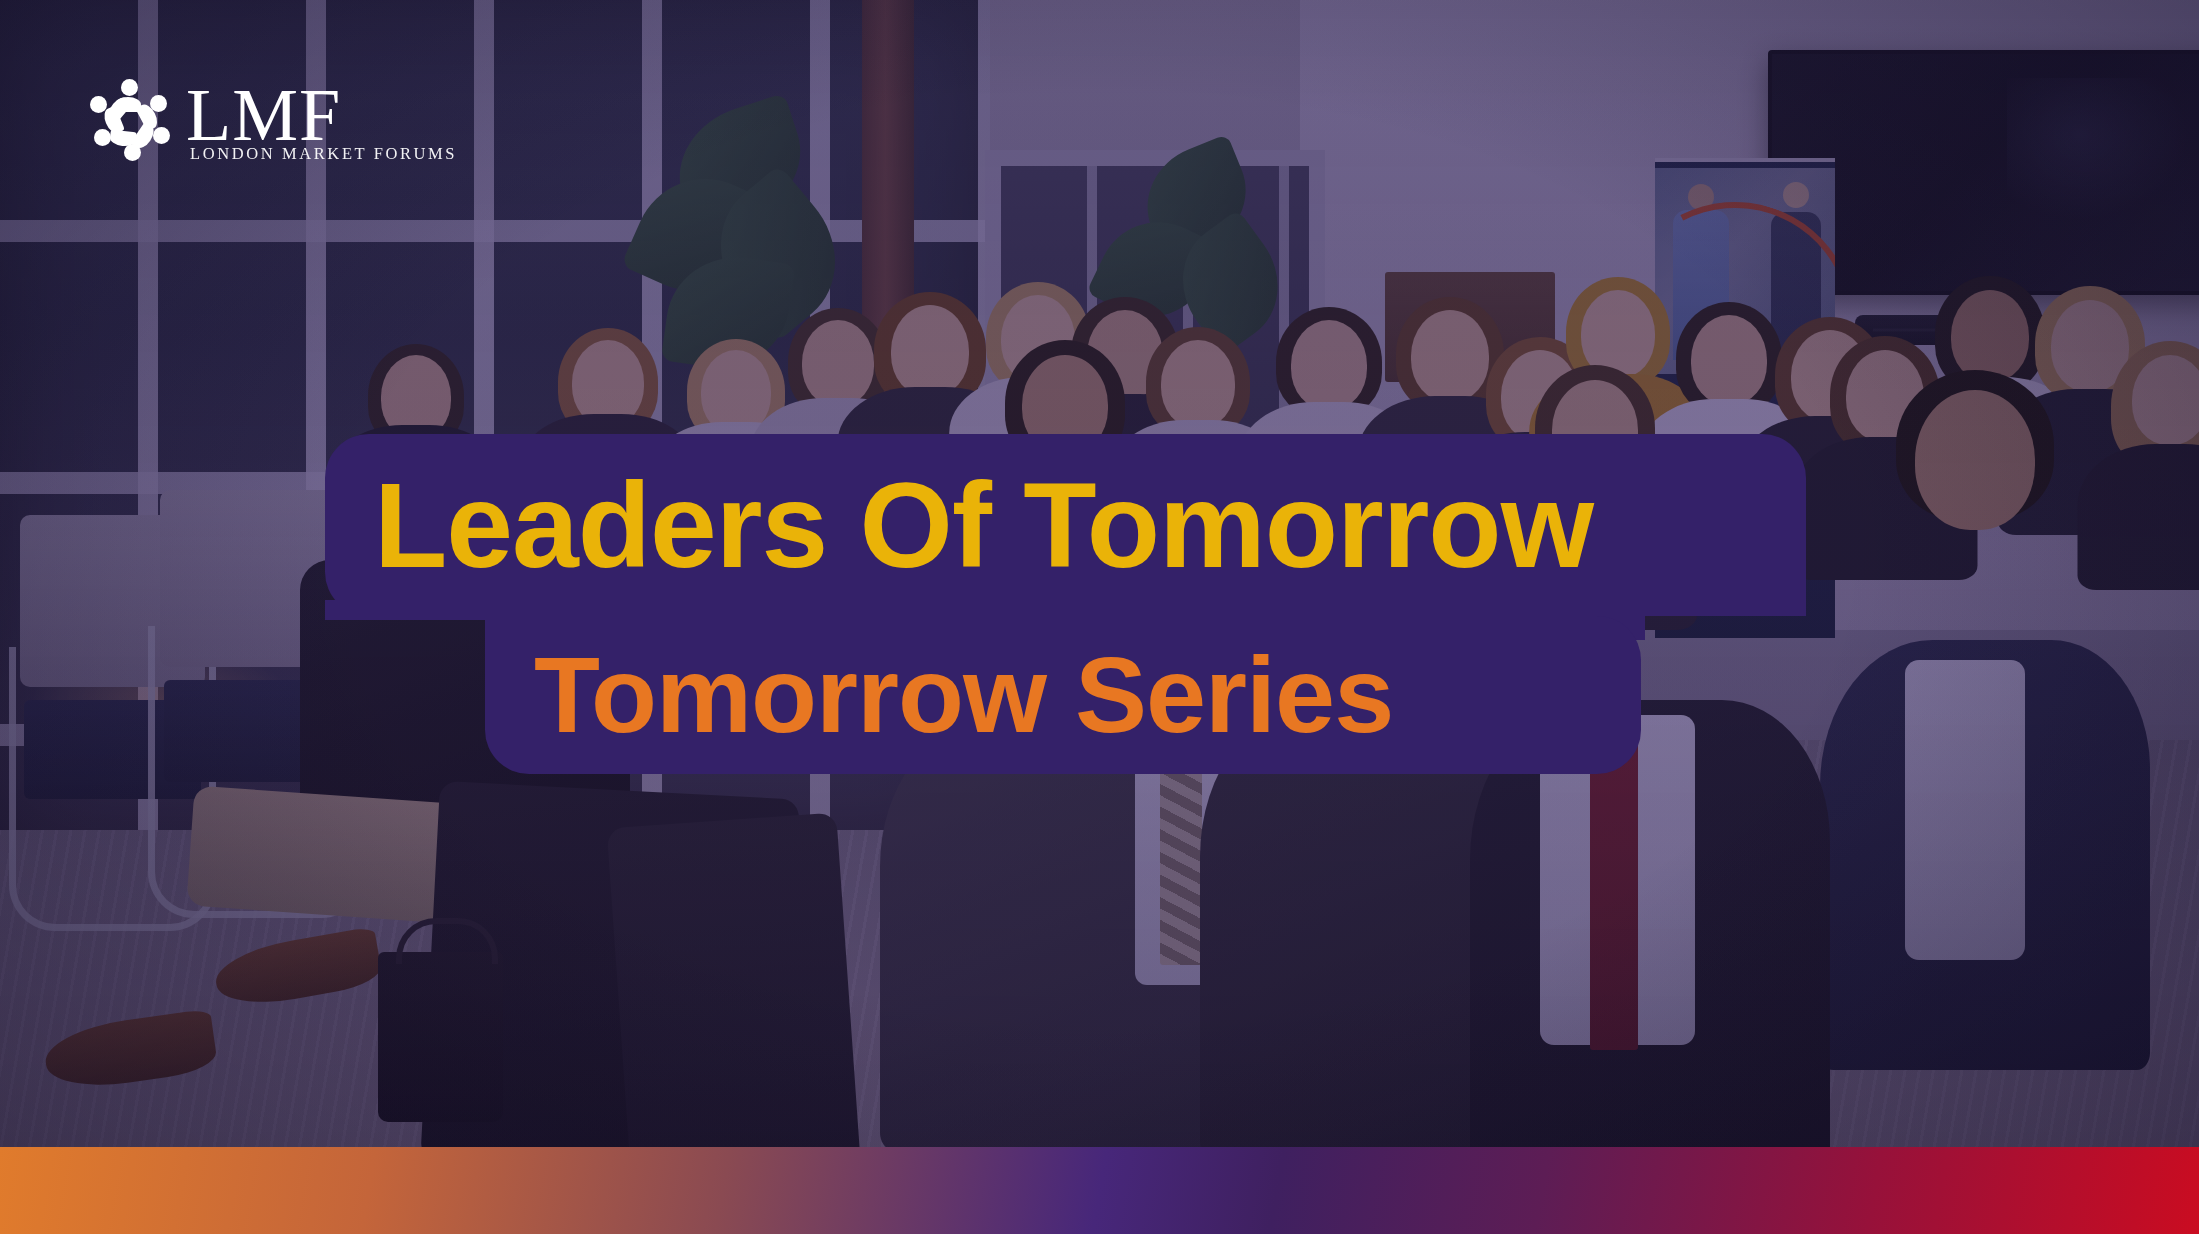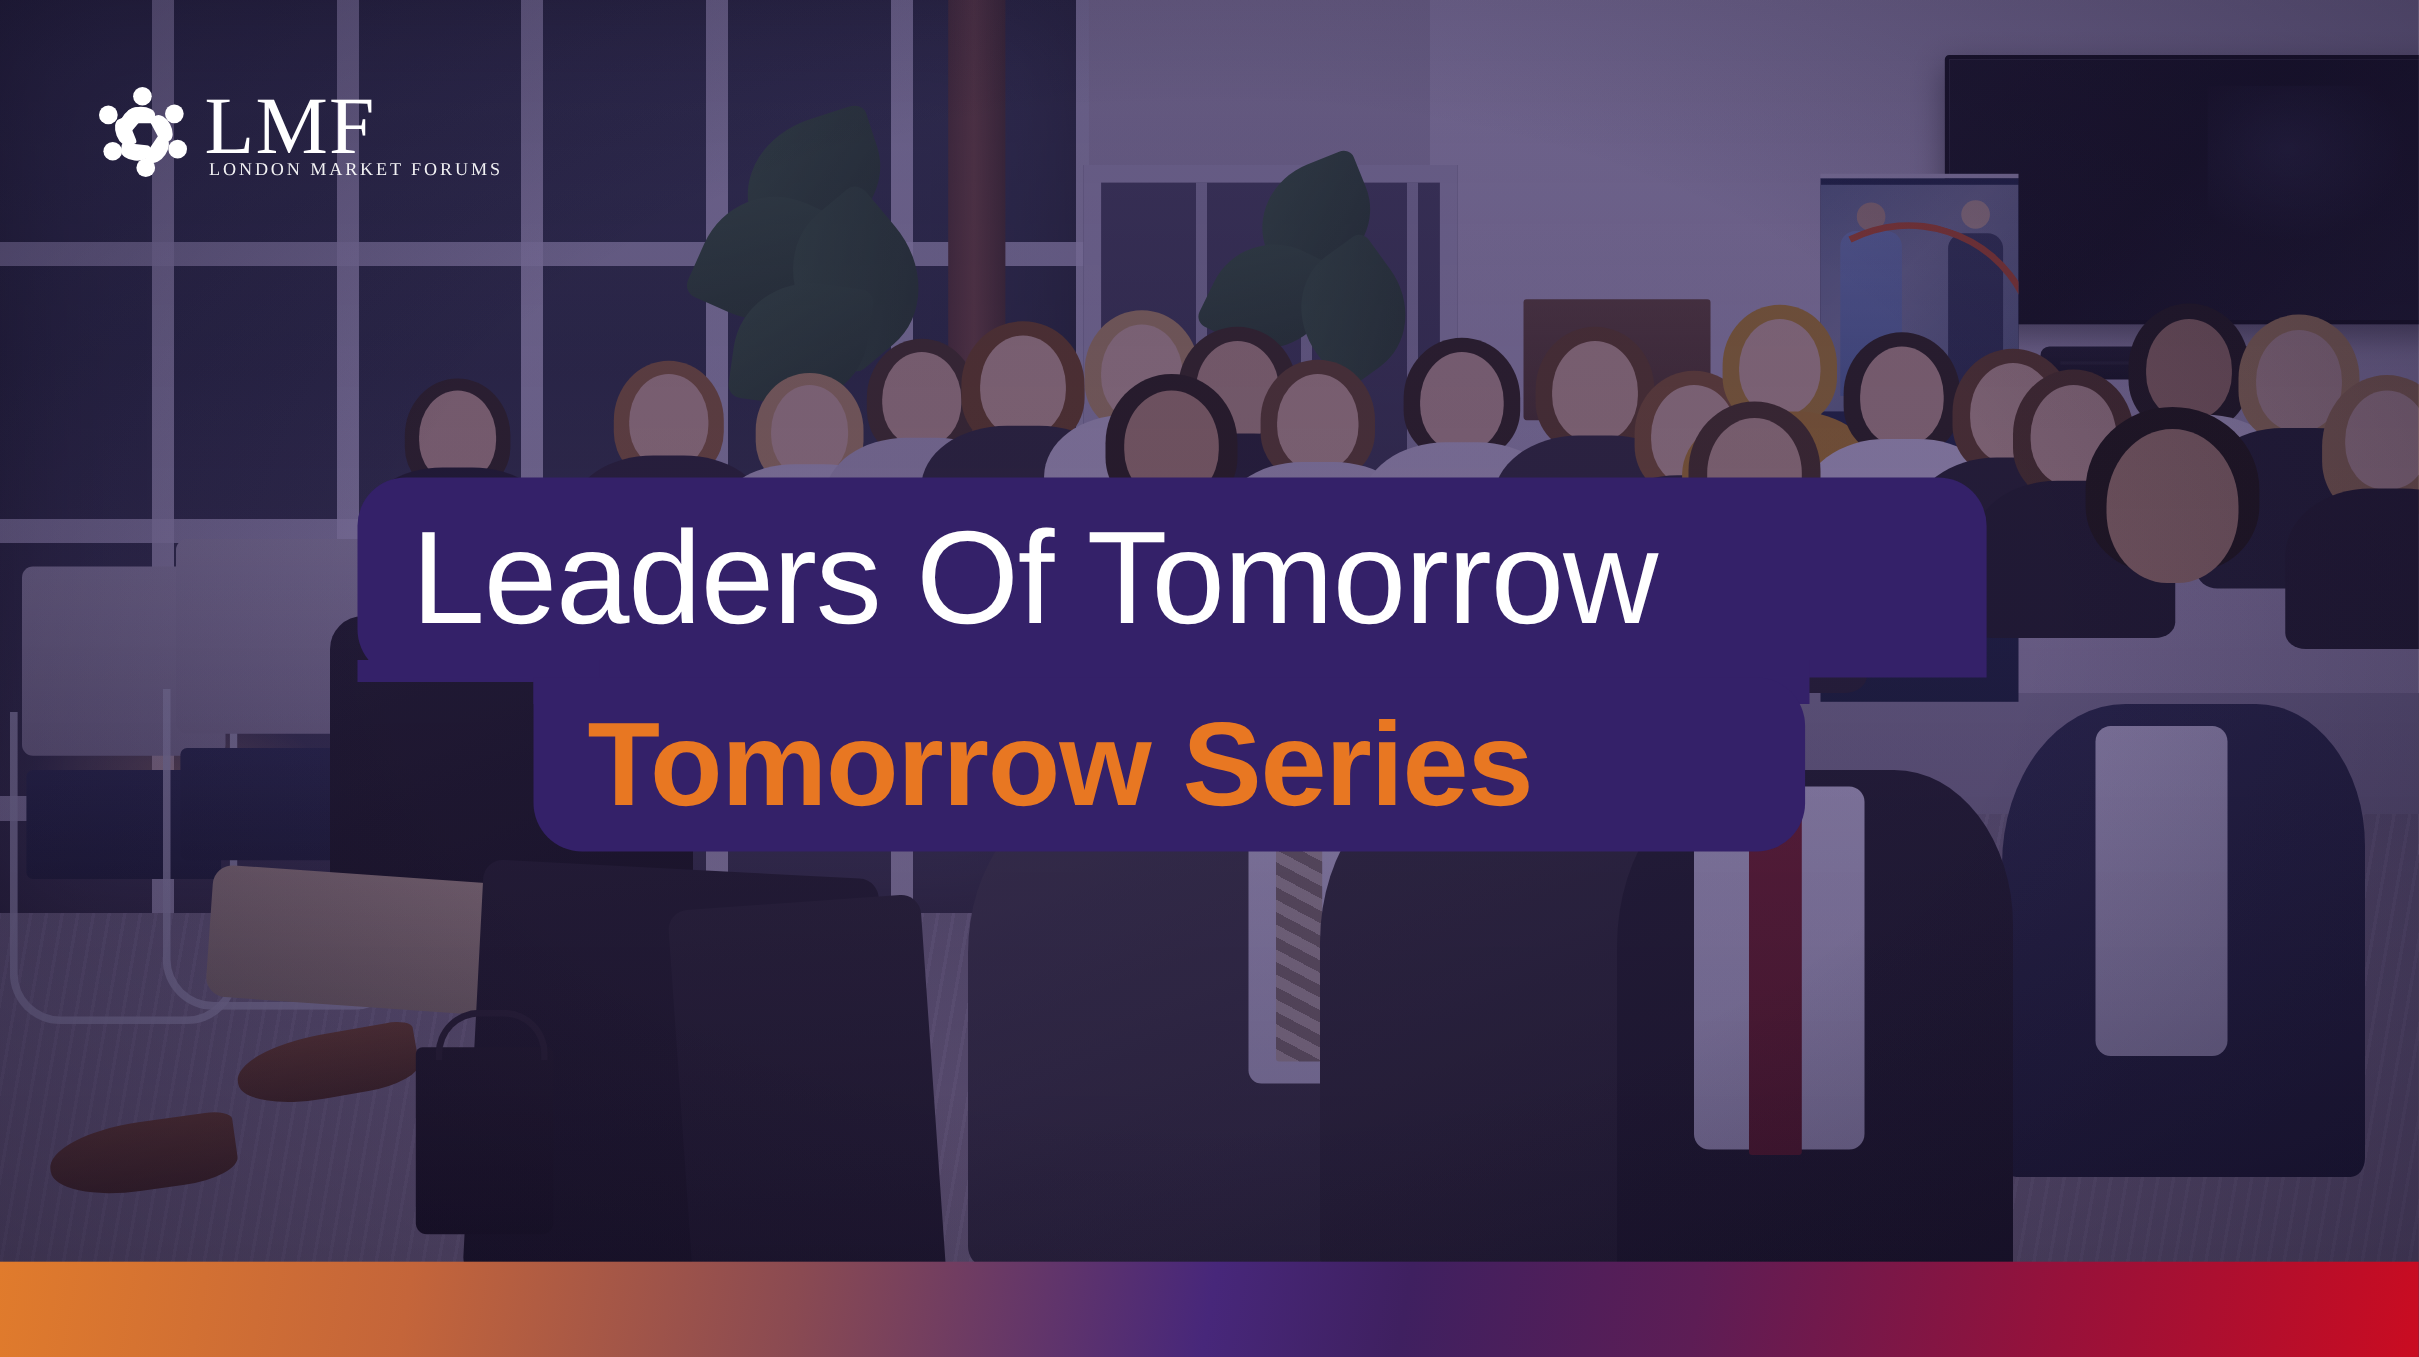--- a/index.html
+++ b/index.html
@@ -283,21 +283,21 @@
   .plate-joint{
     position:absolute; left:485px; top:600px; width:1160px; height:40px;
     background:#342169;
   }
   .plate-joint-2{
     position:absolute; left:325px; top:600px; width:220px; height:20px;
     background:#342169;
   }
 
   .headline{
-    font-size:120px; font-weight:normal; color:#ffffff;
+    font-size:120px; font-weight:bold; color:#eab308;
     letter-spacing:-1px; white-space:nowrap; line-height:1;
   }
   .subhead{
     font-size:108px; font-weight:bold; color:#e87722;
     letter-spacing:-1px; white-space:nowrap; line-height:1;
   }
 
   
   .logo{
     position:absolute; left:88px; top:78px;

